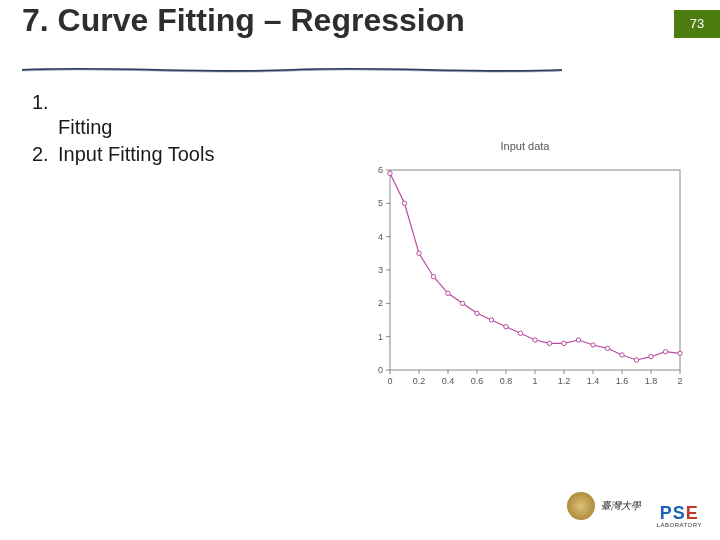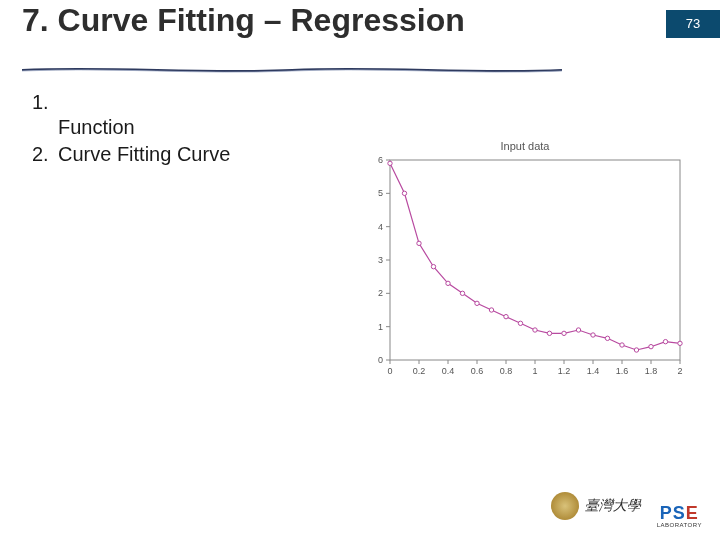--- a/index.html
+++ b/index.html
@@ -16,23 +16,23 @@
   .slide {
     width: 720px;
     height: 540px;
     position: relative;
     box-sizing: border-box;
   }
   .page-badge {
     position: absolute;
     top: 10px;
     right: 0;
-    width: 54px;
+    width: 46px;
     height: 28px;
-    background: #0c4a6e;
+    background: #4d7c0f;
     color: #ffffff;
     font-size: 13px;
     text-align: center;
     line-height: 28px;
   }
   .title {
     position: absolute;
     top: 2px;
     left: 22px;
     font-size: 32px;
@@ -69,21 +69,21 @@
     position: absolute;
     top: 140px;
     left: 360px;
     width: 330px;
     height: 250px;
   }
   .chart-title {
     text-align: center;
     font-size: 11px;
     color: #555;
-    margin-bottom: 2px;
+    margin-bottom: 12px;
   }
   .chart-svg {
     display: block;
     width: 100%;
     height: 230px;
   }
   .logos {
     position: absolute;
     bottom: 12px;
     right: 18px;
@@ -91,21 +91,21 @@
     align-items: center;
     gap: 6px;
   }
   .ntu-seal {
     width: 28px;
     height: 28px;
     border-radius: 50%;
     background: radial-gradient(circle, #d9c27a 0%, #b08d3a 70%, #7a5a1a 100%);
   }
   .ntu-text {
-    font-size: 14px;
+    font-size: 10px;
     font-style: italic;
     color: #2a2a2a;
     font-family: "Brush Script MT", cursive, serif;
     margin-right: 10px;
   }
   .pse {
     display: flex;
     flex-direction: column;
     align-items: center;
     line-height: 1;
@@ -139,26 +139,26 @@
   <svg class="title-underline" viewBox="0 0 540 8" preserveAspectRatio="none">
     <path d="M0 4 C 90 0, 180 8, 270 4 C 360 0, 450 8, 540 4" stroke="#2e3a5e" stroke-width="2" fill="none"></path>
     <path d="M0 5 C 90 1, 180 9, 270 5 C 360 1, 450 9, 540 5" stroke="#9aa6c4" stroke-width="1" fill="none" opacity="0.7"></path>
   </svg>
 
   <div class="list">
     <div class="list-row">
       <span class="list-num">1.</span>
       <span class="list-text">
         <br>
-        <span>Function</span>
+        <span>Fitting</span>
       </span>
     </div>
     <div class="list-row">
       <span class="list-num">2.</span>
-      <span class="list-text">Curve Fitting Curve</span>
+      <span class="list-text">Input Fitting Tools</span>
     </div>
   </div>
 
   <div class="chart-wrap">
     <div class="chart-title">Input data</div>
     <svg class="chart-svg" id="chart-svg" viewBox="0 0 330 230">
         <rect x="30" y="6" width="290" height="200" fill="none" stroke="#888888" stroke-width="1"></rect>
         <line x1="30" y1="206" x2="30" y2="210" stroke="#888888" stroke-width="1"></line>
         <text x="30" y="220" text-anchor="middle" font-size="9" fill="#555">0</text>
         <line x1="59" y1="206" x2="59" y2="210" stroke="#888888" stroke-width="1"></line>

